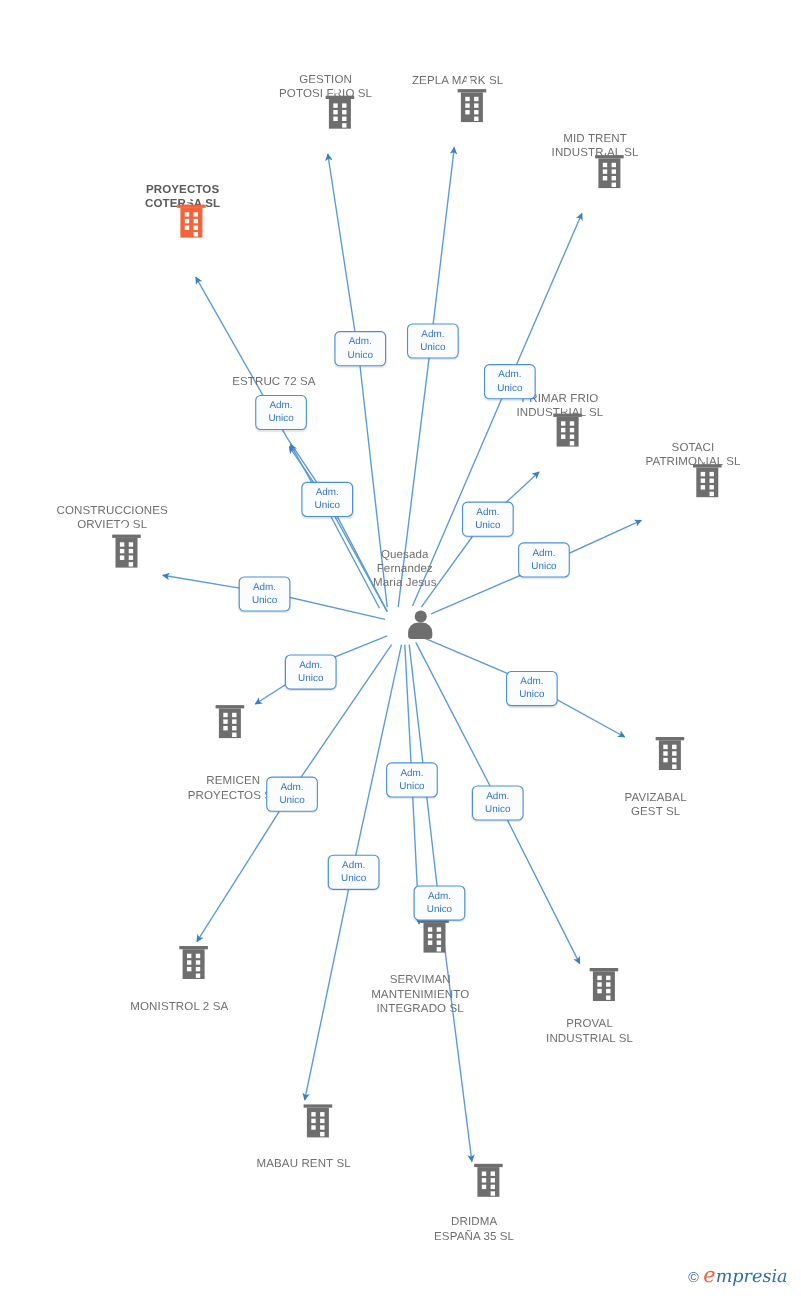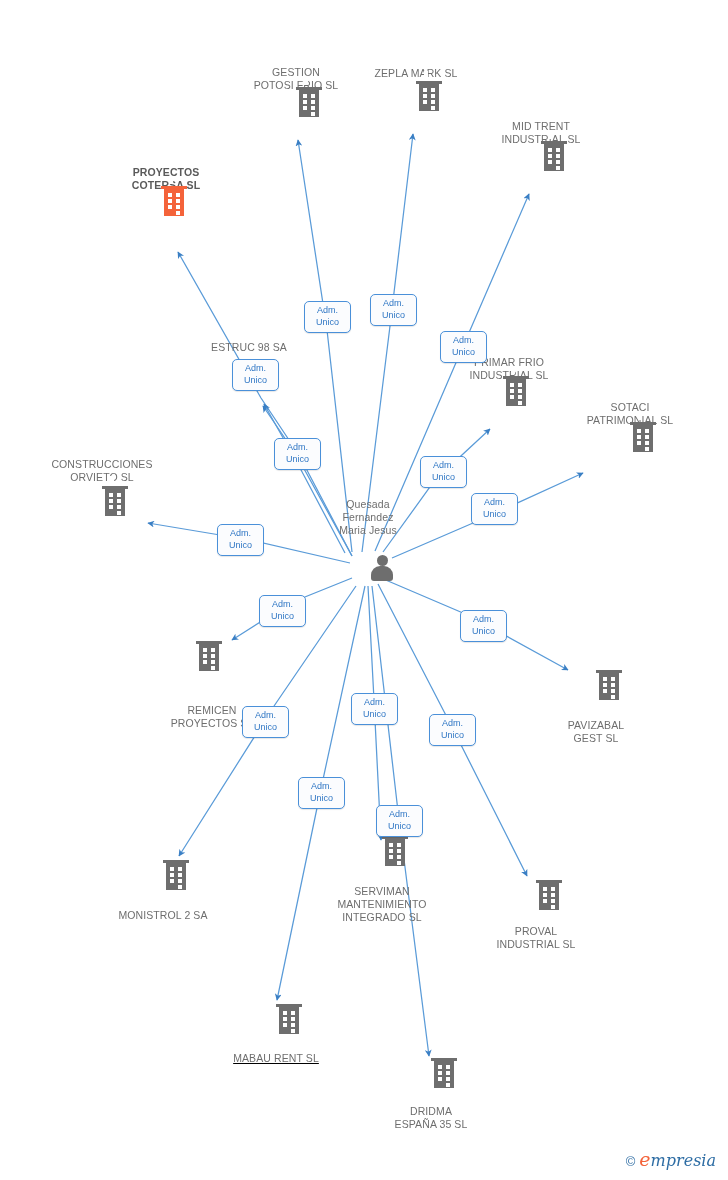--- a/index.html
+++ b/index.html
@@ -173,21 +173,21 @@
       <div class="node" style="left: 416px; top: 67px;">
         <span class="lbl">ZEPLA MARK SL</span>
       </div>
       <div class="node" style="left: 416px; top: 84px;"><span class="bld"><span class="body"></span><span class="base"></span><span class="win" style="left: 7px; top: 4px;"></span><span class="win" style="left: 7px; top: 10px;"></span><span class="win" style="left: 7px; top: 16px;"></span><span class="win" style="left: 15px; top: 4px;"></span><span class="win" style="left: 15px; top: 10px;"></span><span class="win" style="left: 15px; top: 16px;"></span><span class="win" style="left: 15px; top: 22px;"></span><span class="door"></span></span></div>
       <div class="node" style="left: 541px; top: 120px;">
         <span class="lbl">MID TRENT
 INDUSTRIAL SL</span>
       </div>
       <div class="node" style="left: 541px; top: 144px;"><span class="bld"><span class="body"></span><span class="base"></span><span class="win" style="left: 7px; top: 4px;"></span><span class="win" style="left: 7px; top: 10px;"></span><span class="win" style="left: 7px; top: 16px;"></span><span class="win" style="left: 15px; top: 4px;"></span><span class="win" style="left: 15px; top: 10px;"></span><span class="win" style="left: 15px; top: 16px;"></span><span class="win" style="left: 15px; top: 22px;"></span><span class="door"></span></span></div>
       <div class="node" style="left: 249px; top: 341px;">
-        <span class="lbl">ESTRUC 98 SA</span>
+        <span class="lbl">ESTRUC 72 SA</span>
       </div>
       <div class="node" style="left: 509px; top: 356px;">
         <span class="lbl">PRIMAR FRIO
 INDUSTRIAL SL</span>
       </div>
       <div class="node" style="left: 503px; top: 379px;"><span class="bld"><span class="body"></span><span class="base"></span><span class="win" style="left: 7px; top: 4px;"></span><span class="win" style="left: 7px; top: 10px;"></span><span class="win" style="left: 7px; top: 16px;"></span><span class="win" style="left: 15px; top: 4px;"></span><span class="win" style="left: 15px; top: 10px;"></span><span class="win" style="left: 15px; top: 16px;"></span><span class="win" style="left: 15px; top: 22px;"></span><span class="door"></span></span></div>
       <div class="node" style="left: 630px; top: 401px;">
         <span class="lbl">SOTACI
 PATRIMONIAL SL</span>
       </div>
@@ -215,21 +215,21 @@
         <span class="lbl">SERVIMAN
 MANTENIMIENTO
 INTEGRADO SL</span>
       </div>
       <div class="node" style="left: 382px; top: 839px;"><span class="bld"><span class="body"></span><span class="base"></span><span class="win" style="left: 7px; top: 4px;"></span><span class="win" style="left: 7px; top: 10px;"></span><span class="win" style="left: 7px; top: 16px;"></span><span class="win" style="left: 15px; top: 4px;"></span><span class="win" style="left: 15px; top: 10px;"></span><span class="win" style="left: 15px; top: 16px;"></span><span class="win" style="left: 15px; top: 22px;"></span><span class="door"></span></span></div>
       <div class="node" style="left: 536px; top: 925px;">
         <span class="lbl">PROVAL
 INDUSTRIAL SL</span>
       </div>
       <div class="node" style="left: 536px; top: 883px;"><span class="bld"><span class="body"></span><span class="base"></span><span class="win" style="left: 7px; top: 4px;"></span><span class="win" style="left: 7px; top: 10px;"></span><span class="win" style="left: 7px; top: 16px;"></span><span class="win" style="left: 15px; top: 4px;"></span><span class="win" style="left: 15px; top: 10px;"></span><span class="win" style="left: 15px; top: 16px;"></span><span class="win" style="left: 15px; top: 22px;"></span><span class="door"></span></span></div>
-      <div class="node" style="left: 276px; top: 1052px; text-decoration: underline;">
+      <div class="node" style="left: 276px; top: 1052px;">
         <span class="lbl">MABAU RENT SL</span>
       </div>
       <div class="node" style="left: 276px; top: 1007px;"><span class="bld"><span class="body"></span><span class="base"></span><span class="win" style="left: 7px; top: 4px;"></span><span class="win" style="left: 7px; top: 10px;"></span><span class="win" style="left: 7px; top: 16px;"></span><span class="win" style="left: 15px; top: 4px;"></span><span class="win" style="left: 15px; top: 10px;"></span><span class="win" style="left: 15px; top: 16px;"></span><span class="win" style="left: 15px; top: 22px;"></span><span class="door"></span></span></div>
       <div class="node" style="left: 431px; top: 1105px;">
         <span class="lbl">DRIDMA
 ESPAÑA 35 SL</span>
       </div>
       <div class="node" style="left: 431px; top: 1061px;"><span class="bld"><span class="body"></span><span class="base"></span><span class="win" style="left: 7px; top: 4px;"></span><span class="win" style="left: 7px; top: 10px;"></span><span class="win" style="left: 7px; top: 16px;"></span><span class="win" style="left: 15px; top: 4px;"></span><span class="win" style="left: 15px; top: 10px;"></span><span class="win" style="left: 15px; top: 16px;"></span><span class="win" style="left: 15px; top: 22px;"></span><span class="door"></span></span></div>
       <div class="node" style="left: 368px; top: 498px;">
         <span class="lbl">Quesada

